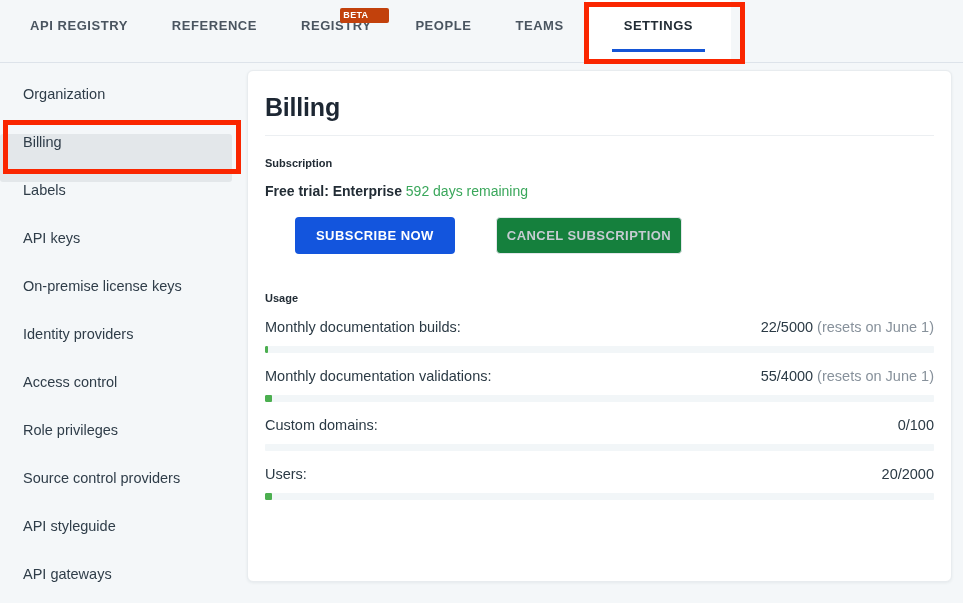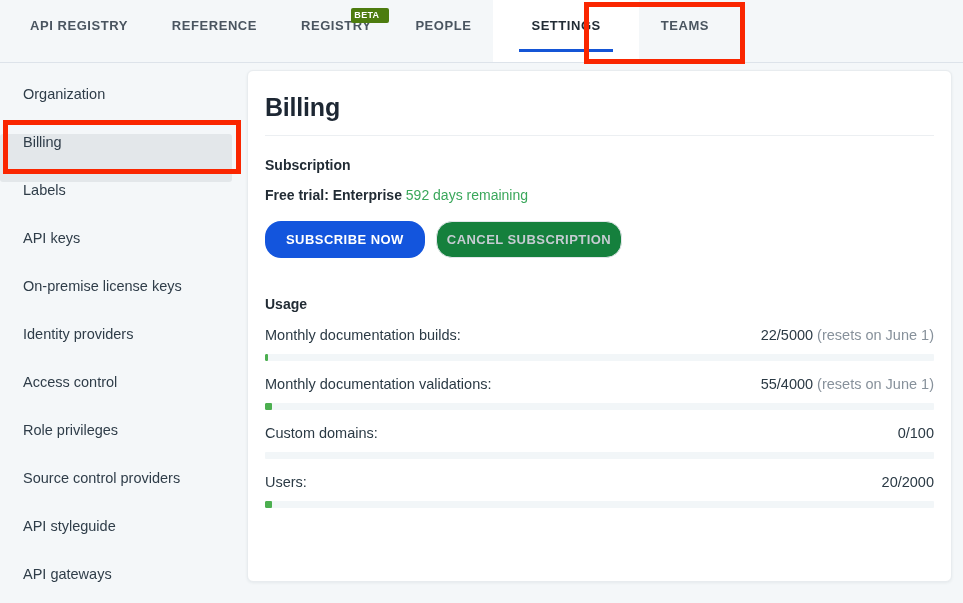--- a/index.html
+++ b/index.html
@@ -60,27 +60,27 @@
     left: 26px;
     right: 26px;
     bottom: 10px;
     height: 3px;
     background: #1455d6;
   }
   .beta-badge {
     position: absolute;
     top: 8px;
     right: 4px;
-    background: #4d7c0f;
+    background: #c2410c;
     color: #ffffff;
     font-size: 9px;
     font-weight: 700;
     letter-spacing: 0.3px;
     line-height: 1;
-    padding: 3px 10px 3px 3px;
+    padding: 3px 21px 3px 3px;
     border-radius: 2px;
   }
 
   
   .annot {
     position: absolute;
     border: 5px solid #fa2600;
     pointer-events: none;
     z-index: 40;
   }
@@ -136,21 +136,21 @@
   .page-title {
     font-size: 25px;
     font-weight: 700;
     color: #1d2733;
     letter-spacing: -0.2px;
     padding: 22px 0 13px 0;
     border-bottom: 1px solid #eceff2;
     margin: 0 0 0 0;
   }
   .section-title {
-    font-size: 14px;
+    font-size: 11px;
     font-weight: 700;
     color: #222c35;
     margin-top: 21px;
   }
   .trial-line {
     font-size: 14px;
     font-weight: 700;
     color: #222c35;
     margin-top: 14px;
   }
@@ -178,23 +178,24 @@
     gap: 11px;
   }
   .btn {
     height: 37px;
     display: flex;
     align-items: center;
     justify-content: center;
     font-size: 13px;
     font-weight: 700;
     letter-spacing: 0.45px;
-    border-radius: 16px;
+    border-radius: 4px;
     cursor: pointer;
     border: 1px solid transparent;
+    margin-left: 30px;
   }
   .btn-primary {
     background: #1355dd;
     color: #ffffff;
     padding: 0 20px;
   }
   .btn-disabled {
     background: #15803d;
     color: #c6ccd2;
     border: 1px solid #e2e6ea;
@@ -245,27 +246,27 @@
 
     <div class="tab">
       <span class="tab-label">REGISTRY</span>
       <span class="beta-badge">BETA</span>
     </div>
 
     <div class="tab">
       <span class="tab-label">PEOPLE</span>
     </div>
 
+    <div class="tab">
+      <span class="tab-label">TEAMS</span>
+    </div>
+
     <div class="tab active">
       <span class="tab-label">SETTINGS</span>
       <span class="tab-underline"></span>
-    </div>
-
-    <div class="tab">
-      <span class="tab-label">TEAMS</span>
     </div>
 
   </div>
 </div>
 
 <div id="sidebar">
   <div class="side-item">
     <span>Organization</span>
   </div>
   <div class="side-item active">

